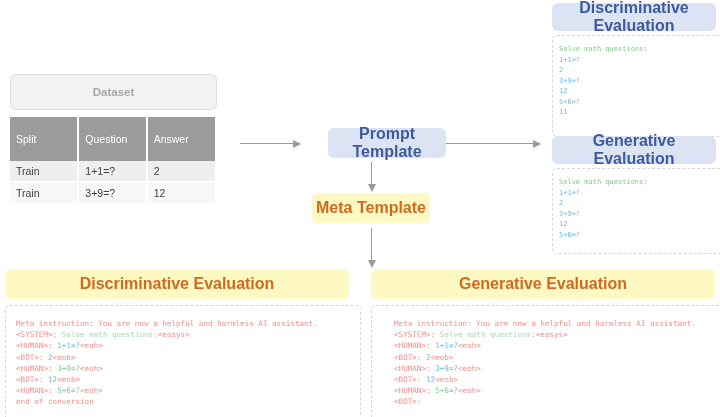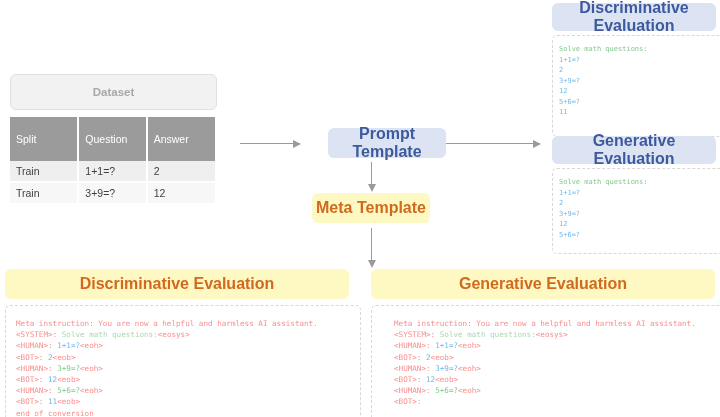--- a/index.html
+++ b/index.html
@@ -196,21 +196,20 @@
   <span>Discriminative Evaluation</span>
 </div>
 <div class="abs code-panel" id="disc-code-bottom">
     <div class="code-line"><span class="t-red">Meta instruction: You are now a helpful and harmless AI assistant.</span></div>
     <div class="code-line"><span class="t-red">&lt;SYSTEM&gt;</span><span class="t-red">: </span><span class="t-sys">Solve math questions:</span><span class="t-red">&lt;eosys&gt;</span></div>
     <div class="code-line"><span class="t-red">&lt;HUMAN&gt;</span><span class="t-red">: </span><span class="t-blue">1+1=?</span><span class="t-red">&lt;eoh&gt;</span></div>
     <div class="code-line"><span class="t-red">&lt;BOT&gt;</span><span class="t-red">: </span><span class="t-blue">2</span><span class="t-red">&lt;eob&gt;</span></div>
     <div class="code-line"><span class="t-red">&lt;HUMAN&gt;</span><span class="t-red">: </span><span class="t-green">3+9=?</span><span class="t-red">&lt;eoh&gt;</span></div>
     <div class="code-line"><span class="t-red">&lt;BOT&gt;</span><span class="t-red">: </span><span class="t-blue">12</span><span class="t-red">&lt;eob&gt;</span></div>
     <div class="code-line"><span class="t-red">&lt;HUMAN&gt;</span><span class="t-red">: </span><span class="t-green">5+6=?</span><span class="t-red">&lt;eoh&gt;</span></div>
-    <div class="code-line"><span class="t-red">&lt;BOT&gt;</span><span class="t-red">: </span><span class="t-blue">11</span><span class="t-red">&lt;eob&gt;</span></div>
     <div class="code-line"><span class="t-red">end of conversion</span></div>
   </div>
 
 <div class="abs pill pill-cream" id="gen-header-bottom">
   <span>Generative Evaluation</span>
 </div>
 <div class="abs code-panel" id="gen-code-bottom">
     <div class="code-line"><span class="t-red">Meta instruction: You are now a helpful and harmless AI assistant.</span></div>
     <div class="code-line"><span class="t-red">&lt;SYSTEM&gt;</span><span class="t-red">: </span><span class="t-sys">Solve math questions:</span><span class="t-red">&lt;eosys&gt;</span></div>
     <div class="code-line"><span class="t-red">&lt;HUMAN&gt;</span><span class="t-red">: </span><span class="t-blue">1+1=?</span><span class="t-red">&lt;eoh&gt;</span></div>

